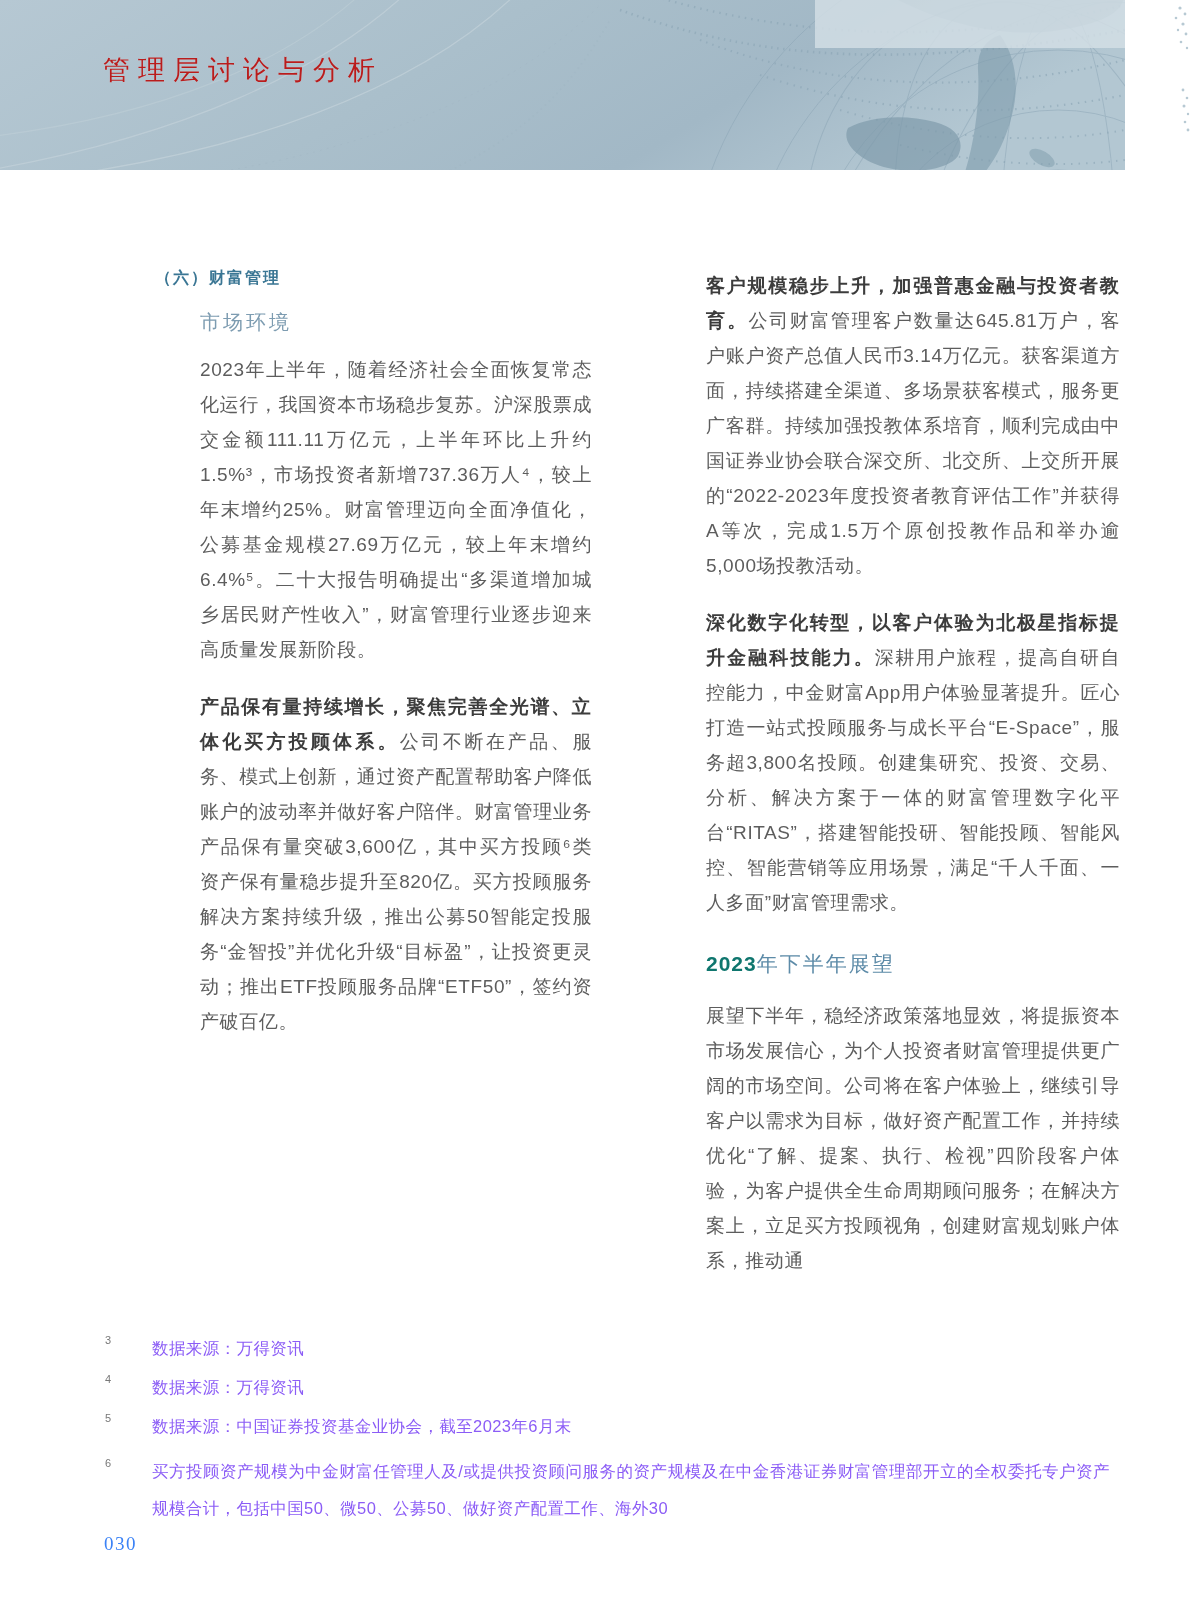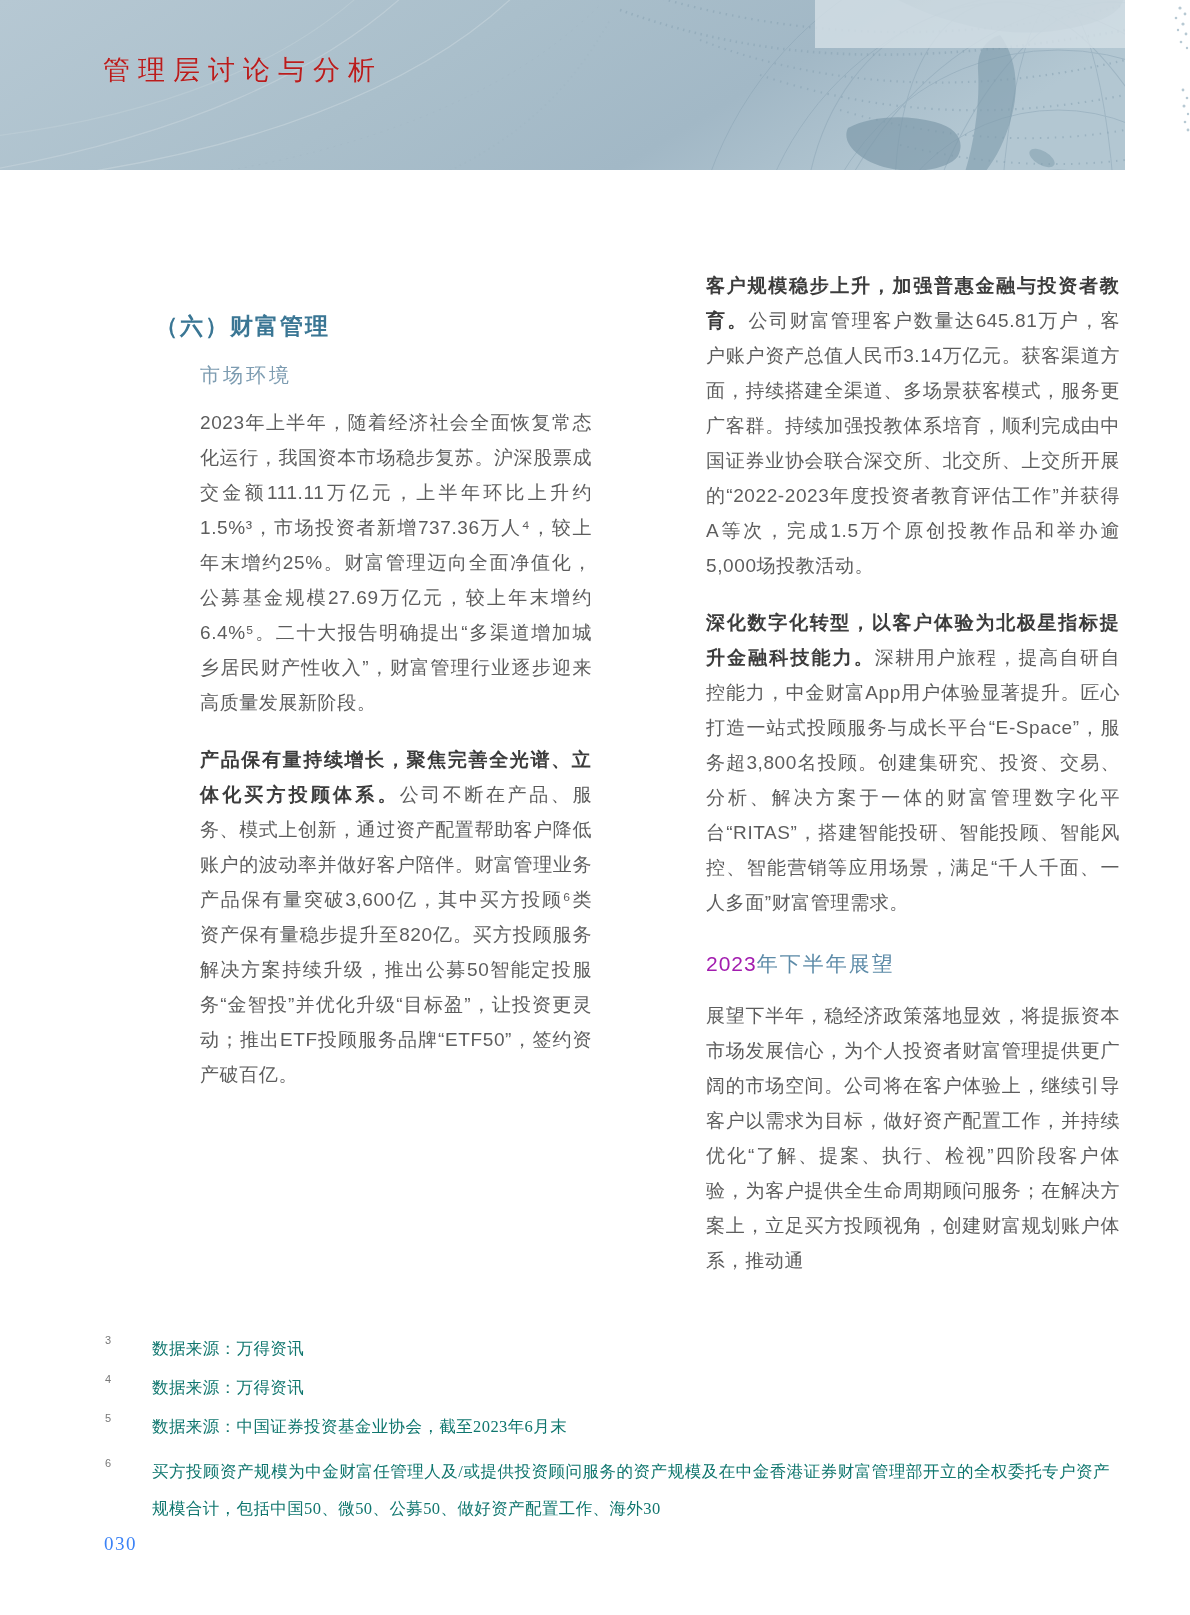--- a/index.html
+++ b/index.html
@@ -37,47 +37,46 @@
     position: absolute;
     left: 1128px; top: 0;
     width: 62px; height: 150px;
   }
   
   .col { position: absolute; top: 268px; }
   .col-left { left: 155px; width: 437px; }
   .col-right { left: 706px; width: 414px; }
 
   h1.sec {
-    font-size: 23px;
+    font-size: 16px;
     font-weight: 700;
     color: #3a7694;
     letter-spacing: 2px;
     margin-bottom: 20px;
-    margin-top: 43px;
   }
   .col-left .inner { margin-left: 45px; width: 392px; }
 
   h2.sub {
     font-size: 20px;
     font-weight: 500;
     color: #7d9cb1;
     letter-spacing: 3px;
     margin-bottom: 16px;
   }
   h2.sub.spaced { margin-top: 30px; }
 
   h2.outlook {
     font-size: 21px;
     font-weight: 500;
     color: #5d8ba8;
     letter-spacing: 2px;
     margin-top: 30px;
     margin-bottom: 20px;
   }
-  h2.outlook strong { font-weight: 400; color: #a21caf; letter-spacing: 1px; }
+  h2.outlook strong { font-weight: 700; color: #0f766e; letter-spacing: 1px; }
 
   p.body {
     font-size: 19px;
     line-height: 35px;
     letter-spacing: 0.6px;
     text-align: justify;
     text-justify: inter-character;
     color: #5d5d5d;
   }
   p.body + p.body { margin-top: 22px; }
@@ -98,25 +97,24 @@
   .fn-num {
     width: 47px;
     flex: 0 0 47px;
     font-size: 11px;
     color: #787878;
     padding-top: 4px;
   }
   .fn-text {
     font-size: 16.5px;
     line-height: 37px;
-    color: #0f766e;
+    color: #8b5cf6;
     letter-spacing: 0.4px;
     text-align: justify;
     text-justify: inter-character;
-    font-family: Liberation Serif, serif;
   }
   .page-number {
     position: absolute;
     left: 104px; top: 1533px;
     font-family: "Liberation Serif", serif;
     font-size: 19px;
     color: #3b82f6;
     letter-spacing: 1.5px;
   }
 </style>

